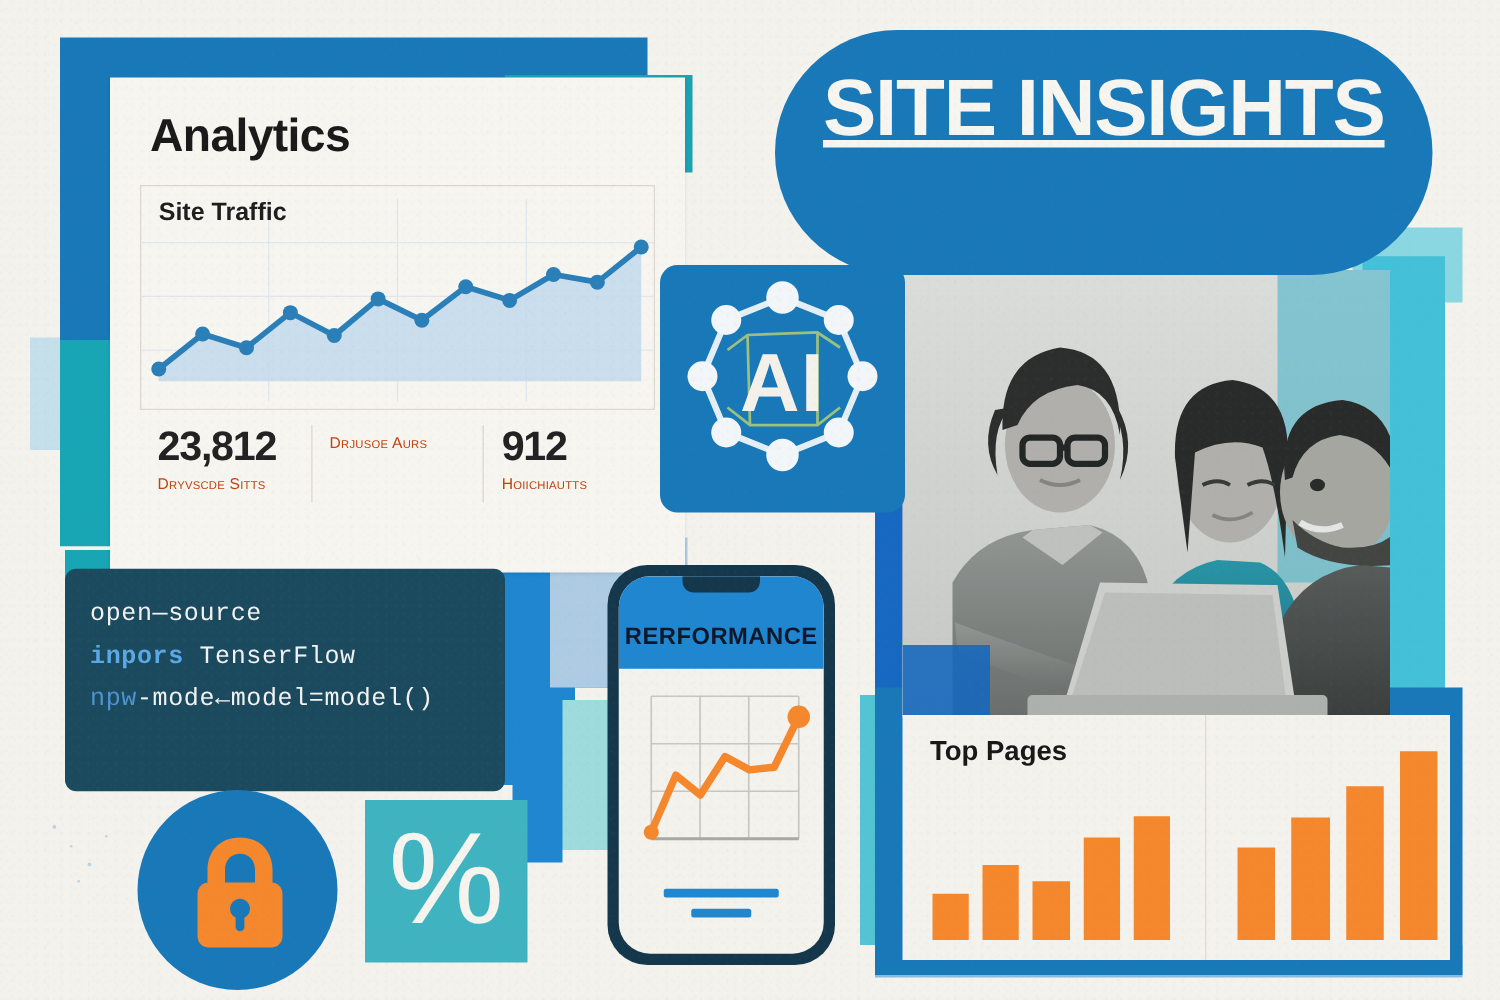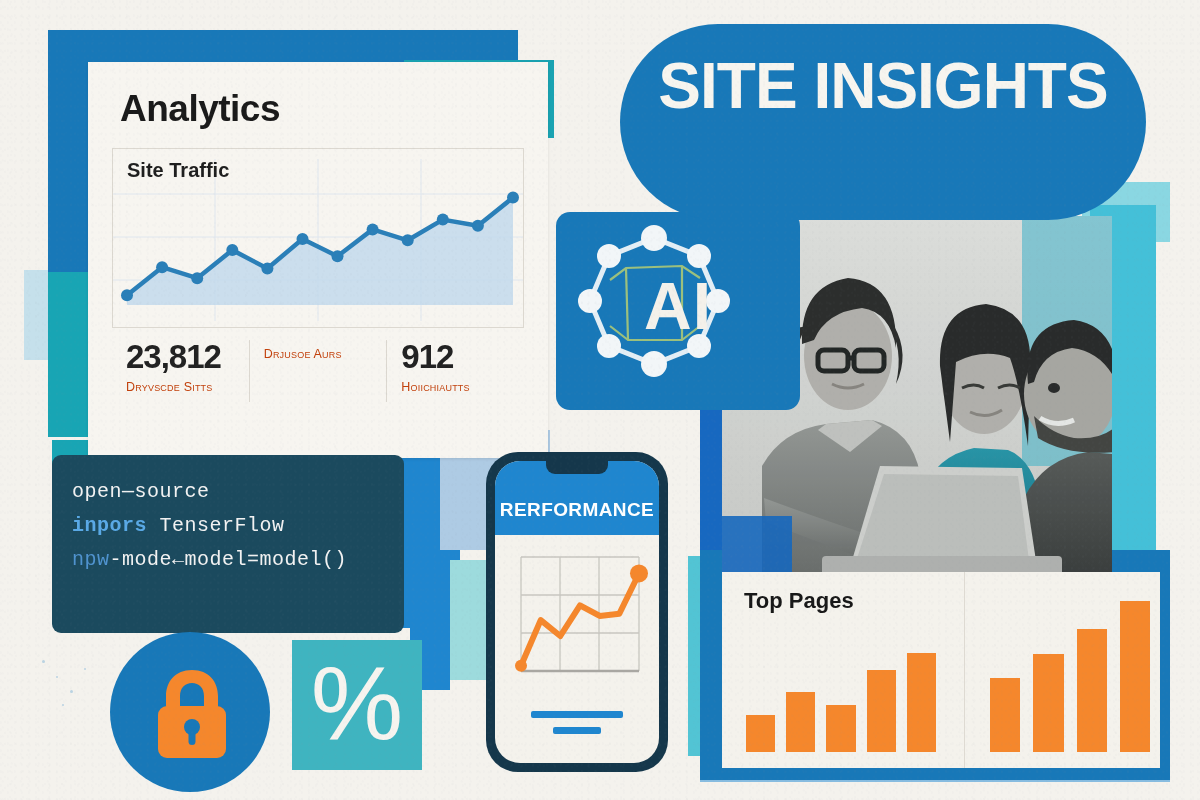--- a/index.html
+++ b/index.html
@@ -58,44 +58,44 @@
 
   
   #lock-circle{left:110px;top:632px;width:160px;height:160px;border-radius:50%;background:#1878b8;z-index:8;}
   #lock-svg{position:absolute;left:40px;top:34px;}
 
   
   #pct-tile{left:292px;top:640px;width:130px;height:130px;background:#3fb4c0;z-index:6;}
   #pct-glyph{position:absolute;left:0;right:0;top:4px;text-align:center;font-size:104px;color:#f6f4ef;font-weight:400;line-height:1.15;}
 
   
-  #ai-tile{left:556px;top:212px;width:196px;height:198px;background:#1878b8;border-radius:14px;z-index:7;padding-left:48px;}
+  #ai-tile{left:528px;top:212px;width:196px;height:198px;background:#1878b8;border-radius:14px;z-index:7;}
   #ai-svg{position:absolute;left:8px;top:6px;}
   #ai-text{position:absolute;left:0;right:0;top:56px;text-align:center;font-size:66px;font-weight:700;color:#f4f1ea;letter-spacing:1px;}
 
   
   #title-pill{left:620px;top:24px;width:526px;height:196px;background:#1878b8;border-radius:98px;z-index:9;}
-  #title-l1{position:absolute;left:0;right:0;top:30px;text-align:center;font-size:64px;font-weight:700;color:#f7f5ef;letter-spacing:-1px;line-height:1;}
+  #title-l1{position:absolute;left:0;right:0;top:30px;text-align:center;font-size:64px;font-weight:700;color:#f7f5ef;letter-spacing:-1px;line-height:1;text-decoration:underline;}
   #title-l2{position:absolute;left:0;right:0;top:98px;text-align:center;font-size:74px;font-weight:700;color:#f7f5ef;letter-spacing:-1px;line-height:1;}
 
   
   #photo-teal-r{left:1090px;top:205px;width:66px;height:360px;background:#44c0d8;z-index:3;}
   #photo-teal-r2{left:1092px;top:600px;width:60px;height:180px;background:#62cfe2;opacity:.85;z-index:3;}
   #photo-blue-l{left:700px;top:230px;width:60px;height:330px;background:#1768c0;z-index:3;}
   #photo{left:722px;top:216px;width:390px;height:358px;z-index:6;overflow:hidden;background:#d9d7d2;}
 
   
   #phone-lblue{left:440px;top:430px;width:110px;height:120px;background:#aecbe4;z-index:3;}
   #phone-teal-s{left:444px;top:560px;width:64px;height:120px;background:#9ddbdd;z-index:3;}
   #phone-blue-s{left:410px;top:560px;width:40px;height:130px;background:#1f86cf;z-index:3;}
   #phone{left:486px;top:452px;width:182px;height:320px;background:#15374b;border-radius:32px;z-index:8;padding:9px;box-sizing:border-box;}
   #phone-screen{width:100%;height:100%;background:#f4f2ec;border-radius:25px;overflow:hidden;position:relative;}
   #phone-header{height:74px;background:#1f86cf;position:relative;}
   #notch{position:absolute;left:50%;transform:translateX(-50%);top:0;width:62px;height:13px;background:#15374b;border-radius:0 0 9px 9px;}
-  #phone-title{position:absolute;left:0;right:0;top:38px;text-align:center;font-size:19px;font-weight:700;color:#ffffff;letter-spacing:.4px;}
+  #phone-title{position:absolute;left:0;right:0;top:38px;text-align:center;font-size:19px;font-weight:700;color:#0f172a;letter-spacing:.4px;}
   #phone-chart{position:absolute;left:0;top:82px;width:164px;height:150px;}
   .phone-bar{position:absolute;background:#1f86cf;border-radius:2px;}
   #pbar1{left:36px;top:250px;width:92px;height:7px;}
   #pbar2{left:58px;top:266px;width:48px;height:7px;}
 
   
   #tp-frame{left:700px;top:550px;width:470px;height:230px;background:#1878b8;z-index:4;}
   #tp-teal-l{left:688px;top:556px;width:24px;height:200px;background:#52c4d4;z-index:3;}
   #tp-card{left:722px;top:572px;width:438px;height:196px;background:#f4f2ec;z-index:7;}
   #tp-title{position:absolute;left:22px;top:16px;font-size:22px;font-weight:700;color:#181818;}

